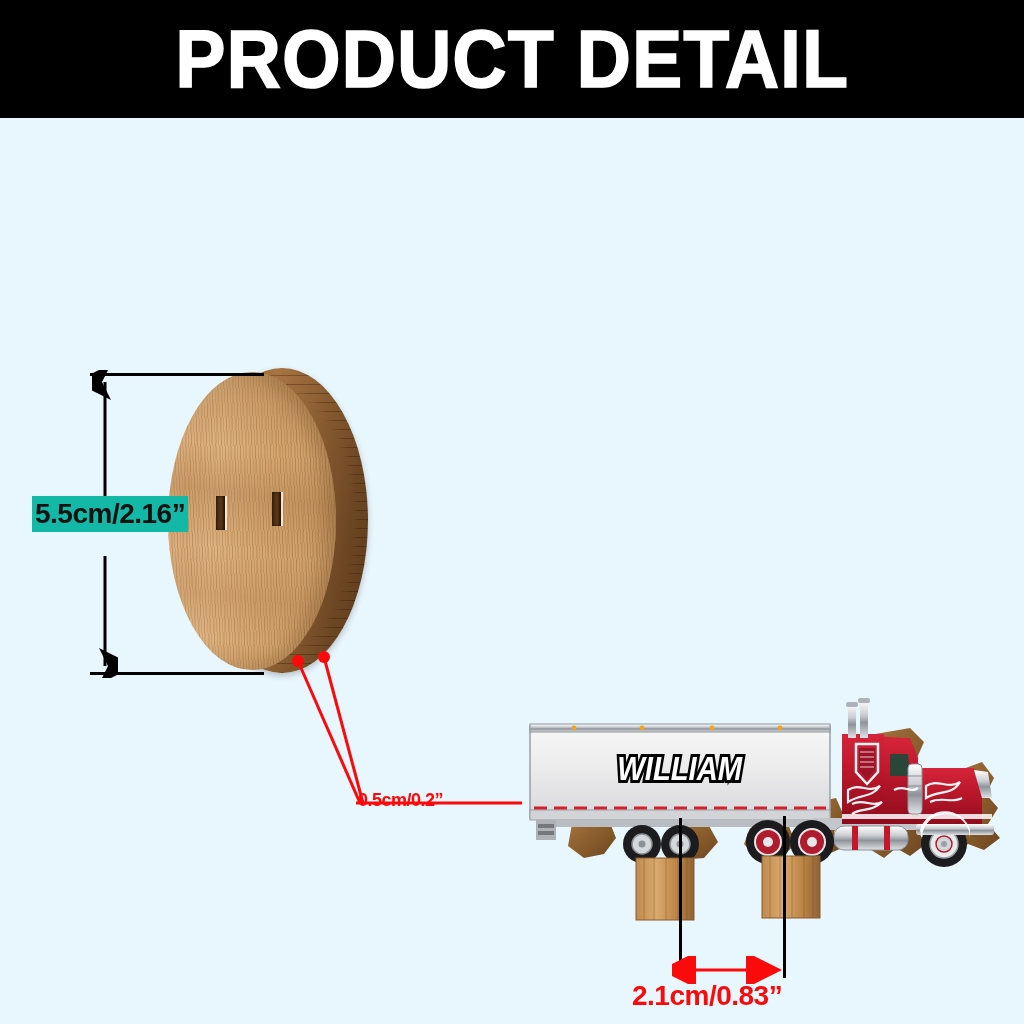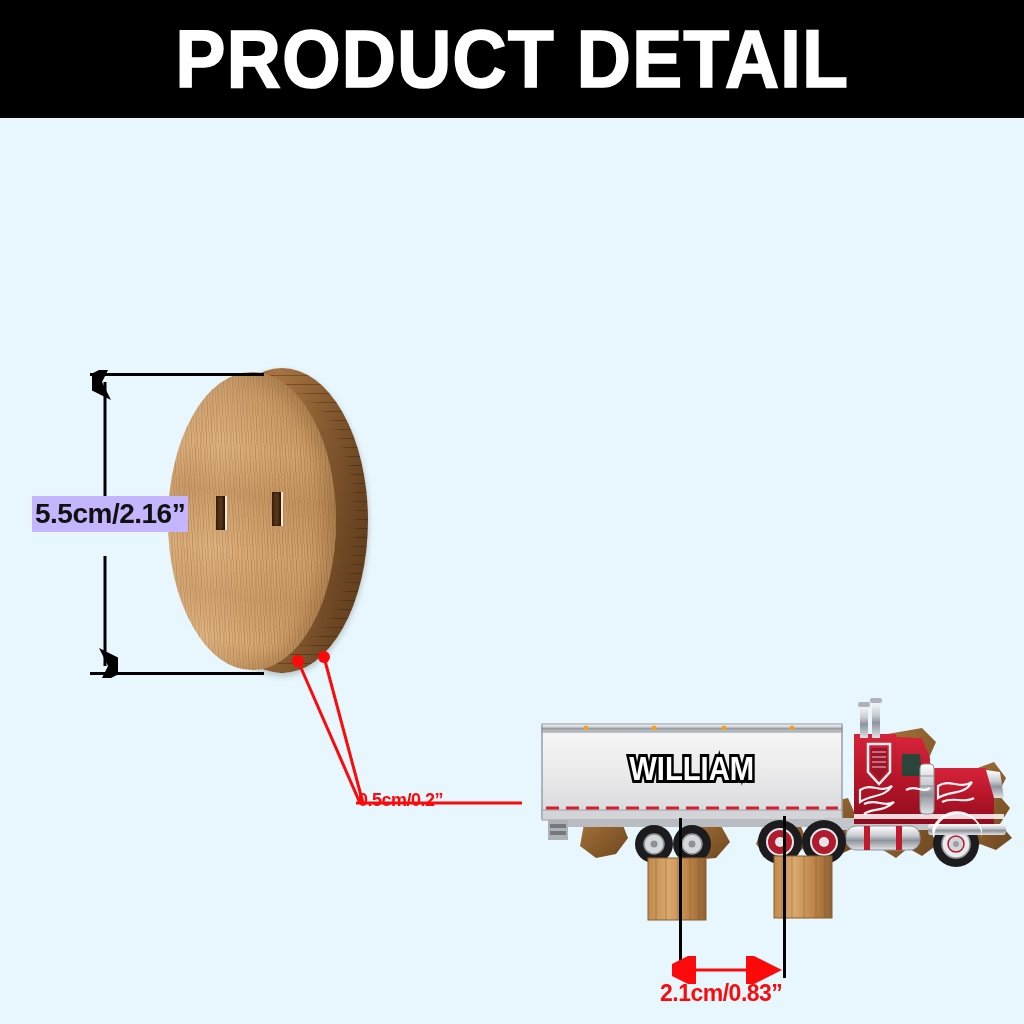--- a/index.html
+++ b/index.html
@@ -144,61 +144,62 @@
   #dim-height-arrow {
     left: 92px; top: 252px; width: 26px; height: 308px;
   }
   #dim-height-label {
     left: 32px; top: 378px;
     font-size: 28px;
     font-weight: bold;
     color: #111;
     letter-spacing: -0.5px;
     white-space: nowrap;
-    background: #c4b5fd;
+    background: #14b8a6;
     padding: 2px 3px;
   }
 
   
   #callout-thickness {
     left: 270px; top: 530px; width: 270px; height: 180px;
   }
   #dim-thickness-label {
     left: 358px; top: 672px;
     font-size: 18px;
     font-weight: bold;
     color: #fa0a0a;
     letter-spacing: -0.5px;
     white-space: nowrap;
   }
 
   
   #truck-group {
     position: absolute;
-    left: 524px;
+    left: 512px;
     top: 580px;
     width: 500px;
     height: 250px;
+    font-style: italic;
   }
 
   
   #dim-width-ext-left {
     left: 679px; top: 700px; width: 3px; height: 160px;
     background: #000;
   }
   #dim-width-ext-right {
     left: 783px; top: 698px; width: 3px; height: 162px;
     background: #000;
   }
   #dim-width-arrow {
     left: 672px; top: 838px; width: 122px; height: 28px;
   }
   #dim-width-label {
-    left: 660px; top: 862px;
-    font-size: 23px;
+    left: 632px; top: 862px;
+    font-size: 28px;
     font-weight: bold;
     color: #fa0a0a;
     letter-spacing: -0.5px;
     white-space: nowrap;
   }
 </style>
 </head>
 <body>
 
 <div id="header-banner">

